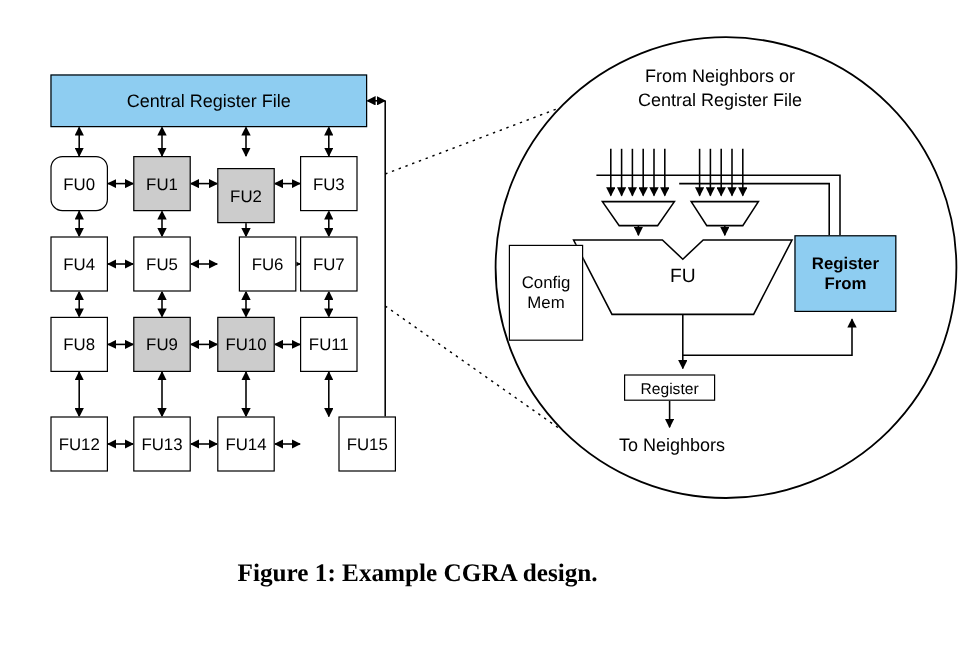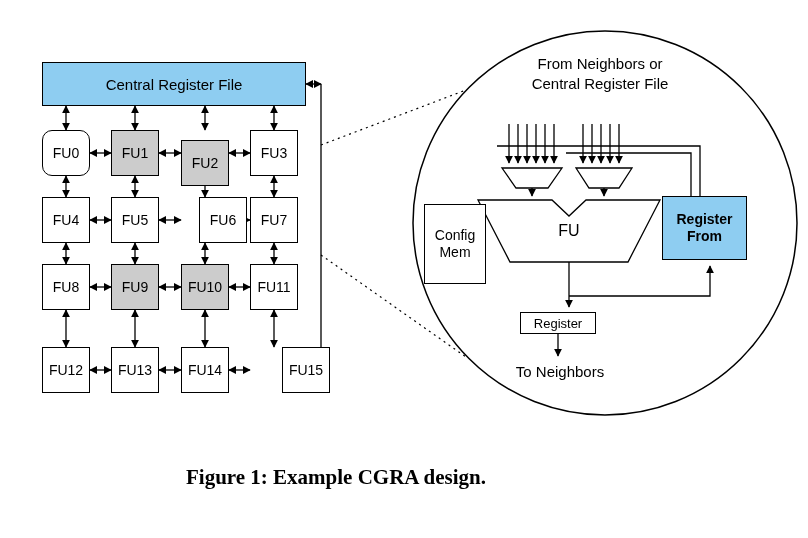--- a/index.html
+++ b/index.html
@@ -172,15 +172,15 @@
     <span>Register</span>
     <span>From</span>
   </div>
 
   <div class="lbl" style="left:544px; top:221px; width:50px; font-size:16px;">FU</div>
 
   <div class="box" style="left:520px; top:312px; width:76px; height:22px; font-size:13px;">Register</div>
 
   <div class="lbl" style="left:490px; top:362px; width:140px;">To Neighbors</div>
 
-  <div class="caption" style="top:465px;">Figure 1: Example CGRA design.</div>
+  <div class="caption" style="top:465px;padding-left:12px;">Figure 1: Example CGRA design.</div>
 
 </div>
 
 </body></html>

